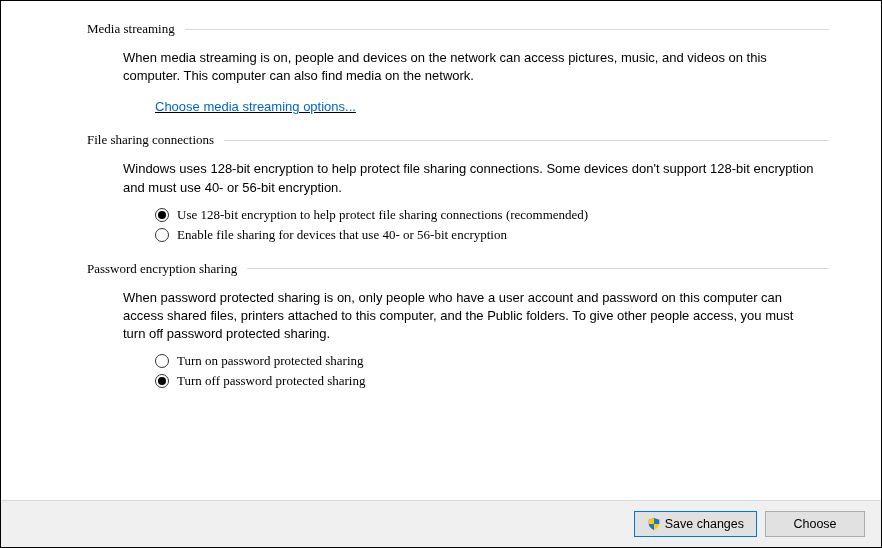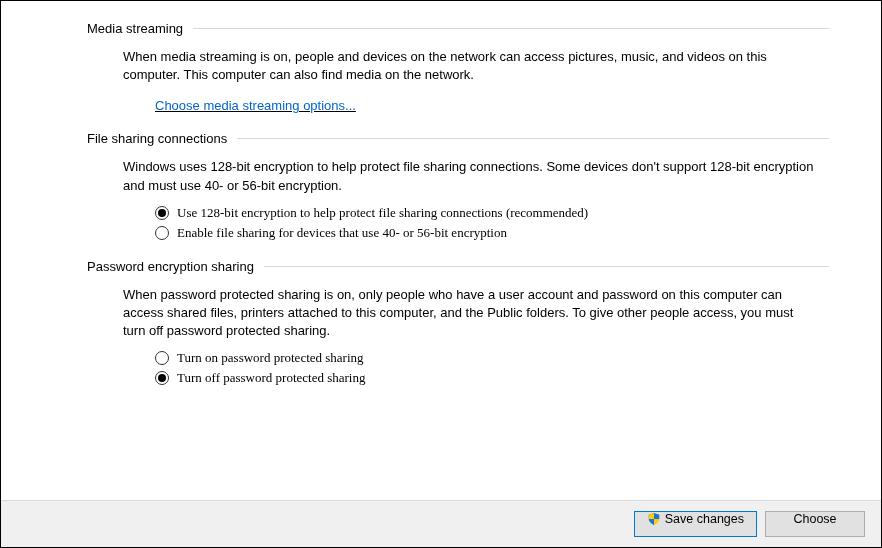--- a/index.html
+++ b/index.html
@@ -31,20 +31,21 @@
       display: flex;
       align-items: center;
       margin-bottom: 12px;
       margin-left: -2px;
     }
     .section-title {
       font-size: 13px;
       color: #000;
       white-space: nowrap;
       margin-right: 10px;
+      font-family: Liberation Serif, serif;
     }
     .section-line {
       flex: 1;
       height: 1px;
       background: #d8d8d8;
     }
     .section-body {
       padding-left: 34px;
       padding-right: 10px;
     }
@@ -107,20 +108,21 @@
     .btn {
       min-width: 100px;
       height: 26px;
       border: 1px solid #adadad;
       background: #e1e1e1;
       font-family: inherit;
       font-size: 12.5px;
       color: #000;
       cursor: pointer;
       display: inline-flex;
+      align-items: center;
       justify-content: center;
       padding: 0 12px;
     }
     .btn-default {
       border-color: #0078d7;
     }
     .shield {
       display: inline-block;
       margin-right: 4px;
       line-height: 0;

